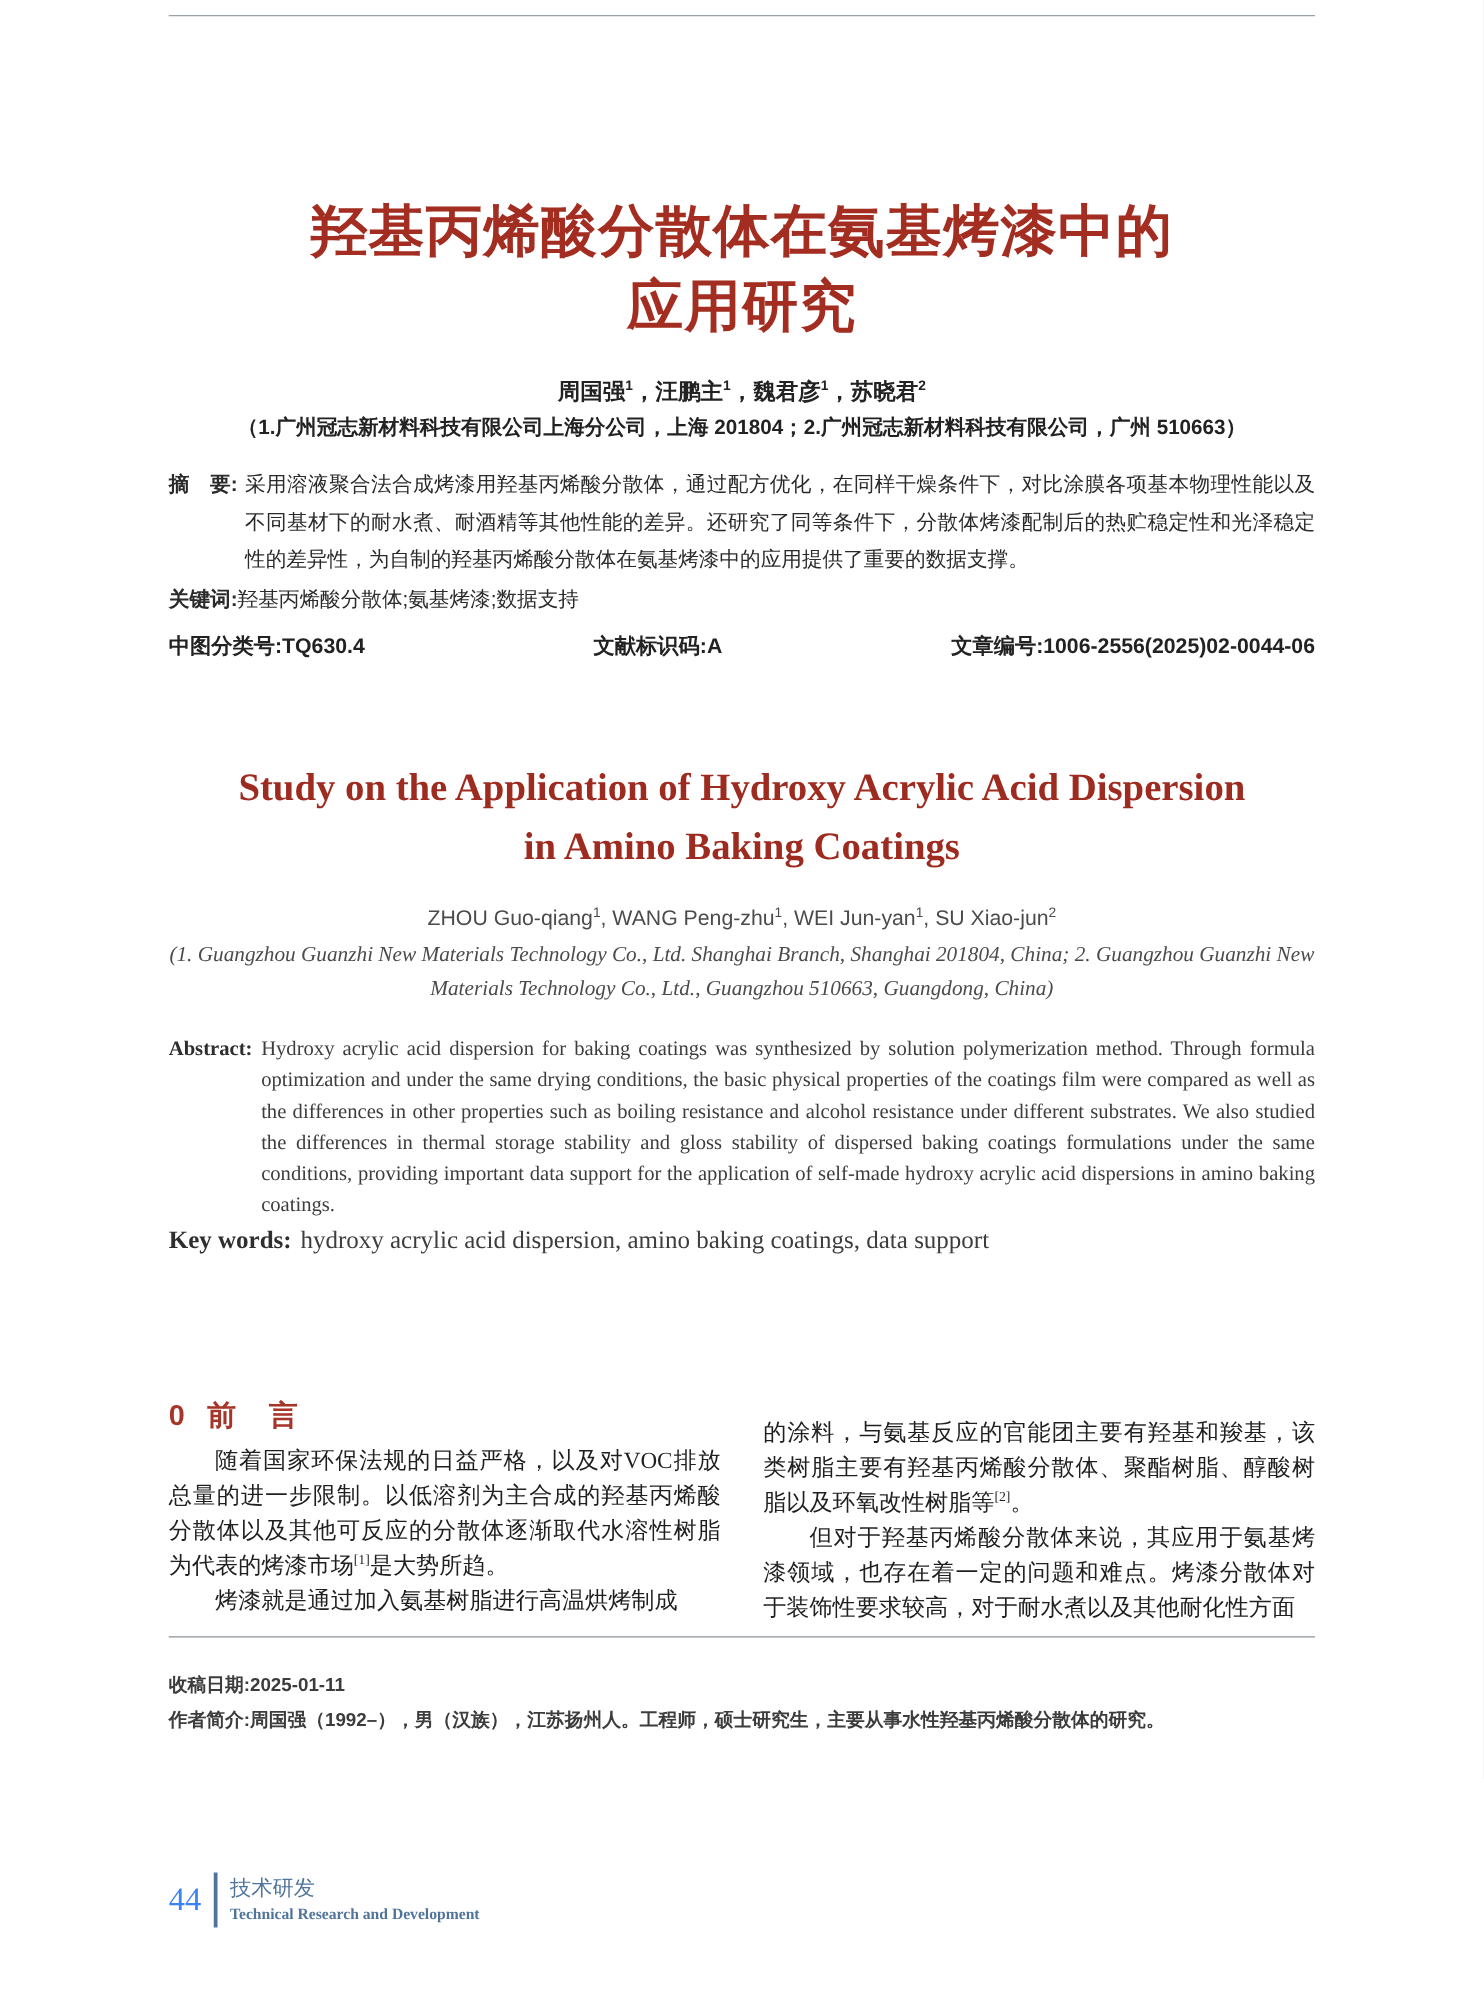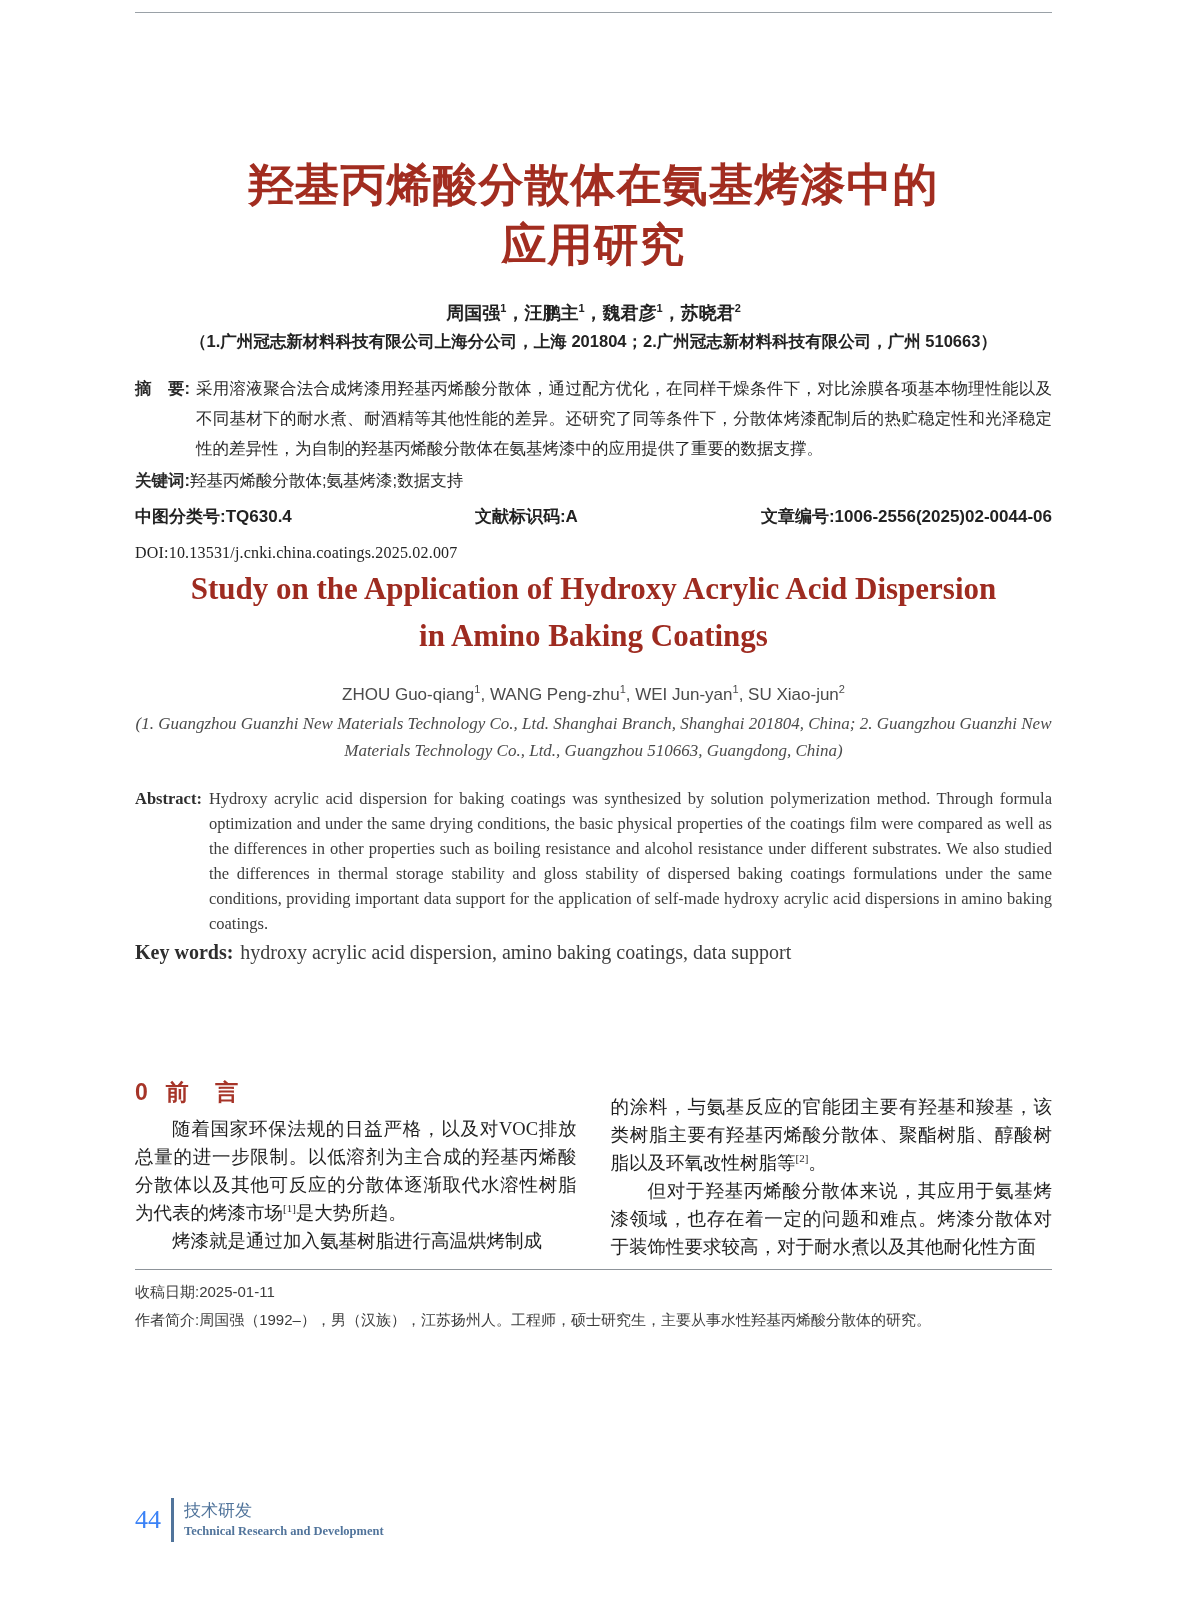--- a/index.html
+++ b/index.html
@@ -37,21 +37,21 @@
   .abstract-zh .abs-label { font-weight:bold; white-space:nowrap; margin-right:6px; }
   .abstract-zh .abs-text { flex:1; text-align:justify; }
   .keywords-zh { margin-top:2px; display:flex; font-size:16.5px; line-height:30px; color:#2a2a2a; }
   .keywords-zh .abs-label { font-weight:bold; white-space:nowrap; }
 
   .meta-row { margin-top:8px; display:flex; justify-content:space-between; font-size:17px; font-weight:600; line-height:28px; color:#222; }
   .doi-row { margin-top:10px; font-family:"Liberation Serif", serif; font-size:16px; line-height:24px; color:#222; letter-spacing:0.2px; }
 
   
   .title-en {
-    text-align:center; color:#9e2b20;
+    margin-top:75px; text-align:center; color:#9e2b20;
     font-family:"Liberation Serif", serif; font-weight:bold;
     font-size:31px; line-height:47px;
   }
   .authors-en { margin-top:24px; text-align:center; font-size:17px; color:#4b4b4b; }
   .affil-en {
     margin-top:5px; text-align:center; font-family:"Liberation Serif", serif;
     font-style:italic; font-size:17px; line-height:27px; color:#4b4b4b;
   }
   .abstract-en {
     margin-top:22px; display:flex; font-family:"Liberation Serif", serif;
@@ -71,22 +71,22 @@
     color:#a63428; font-size:23px; font-weight:bold; line-height:30px; text-align:left;
   }
   .section-heading .sec-num { margin-right:18px; }
   .section-heading .sec-title { letter-spacing:10px; }
   .col p.indent { text-indent:2em; }
   .col-left p:first-of-type { margin-top:8px; }
   .col-right { padding-top:16px; }
   .ref-sup { font-size:11px; vertical-align:super; line-height:0; }
 
   
-  .footnote { margin-top:8px; border-top:1px solid #8d9399; padding-top:8px;
-              font-size:15px; line-height:28px; color:#3c3c3c; }
+  .footnote { margin-top:8px; border-top:1px solid #8d9399; padding-top:25px;
+              font-size:15px; line-height:28px; color:#3c3c3c;font-weight:bold; }
 
   
   .page-footer { position:absolute; left:135px; top:1498px; display:flex; align-items:center; }
   .pf-num { color:#3b82f6; font-size:26px; font-family:"Liberation Serif", serif; margin-right:10px; }
   .pf-bar { width:3px; height:44px; background:#51749b; margin-right:10px; }
   .pf-zh { color:#51749b; font-size:17px; font-weight:normal; line-height:22px; }
   .pf-en { color:#51749b; font-size:12.5px; font-family:"Liberation Serif", serif; font-weight:bold; line-height:18px; }
 </style>
 </head>
 <body>
@@ -115,21 +115,20 @@
     <div class="keywords-zh">
       <span class="abs-label">关键词:</span>
       <div>羟基丙烯酸分散体;氨基烤漆;数据支持</div>
     </div>
 
     <div class="meta-row">
       <span>中图分类号:TQ630.4</span>
       <span>文献标识码:A</span>
       <span>文章编号:1006-2556(2025)02-0044-06</span>
     </div>
-    <div class="doi-row">DOI:10.13531/j.cnki.china.coatings.2025.02.007</div>
 
     <h2 class="title-en">
       <div>Study on the Application of Hydroxy Acrylic Acid Dispersion</div>
       <div>in Amino Baking Coatings</div>
     </h2>
 
     <div class="authors-en">
       <span><span>ZHOU Guo-qiang</span><sup class="au-sup">1</sup><span>, </span></span><span><span>WANG Peng-zhu</span><sup class="au-sup">1</sup><span>, </span></span><span><span>WEI Jun-yan</span><sup class="au-sup">1</sup><span>, </span></span><span><span>SU Xiao-jun</span><sup class="au-sup">2</sup></span>
     </div>
 

